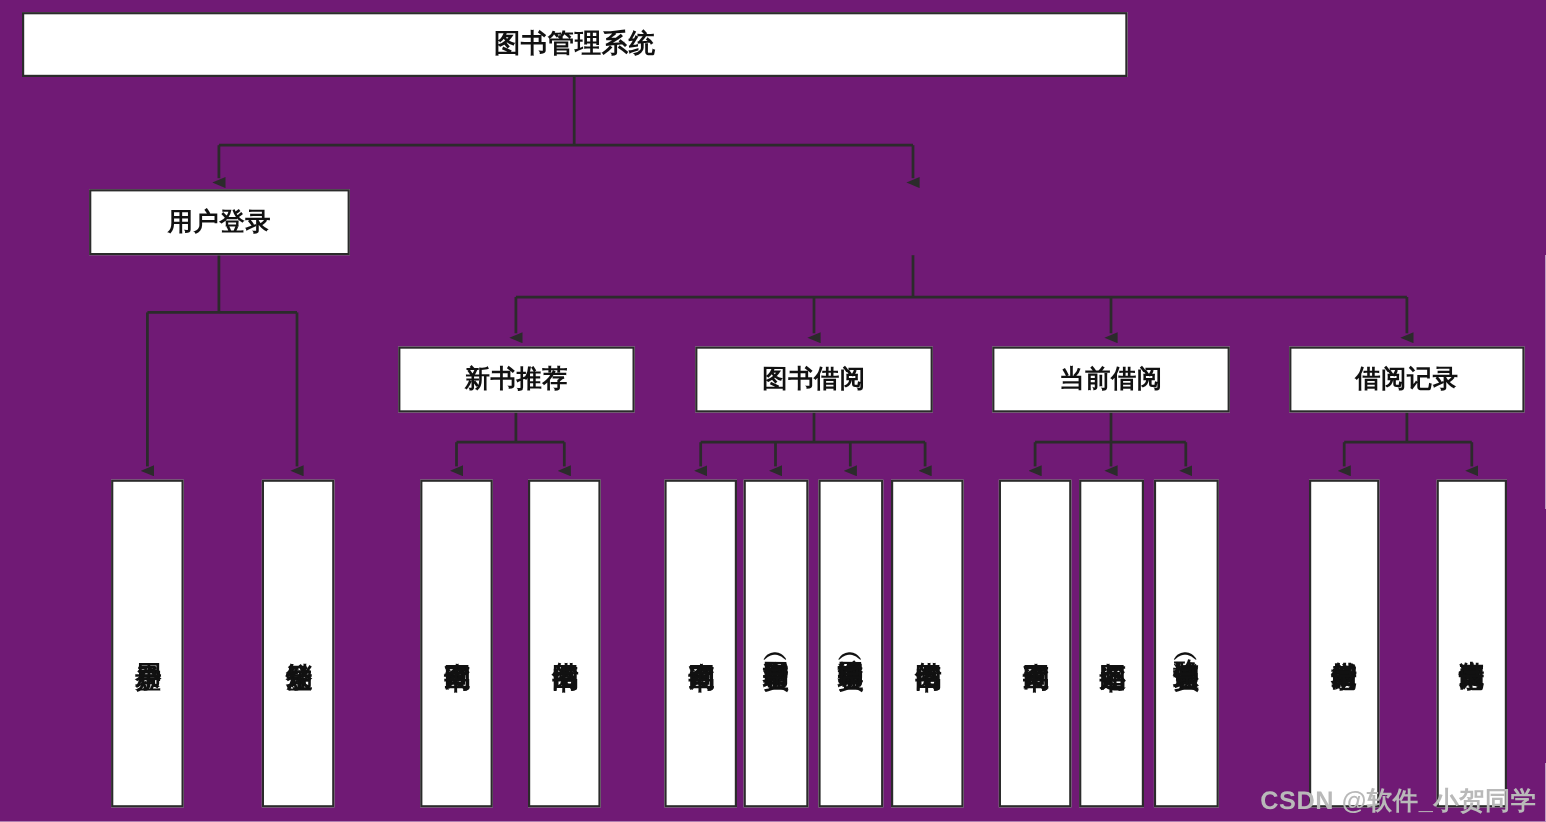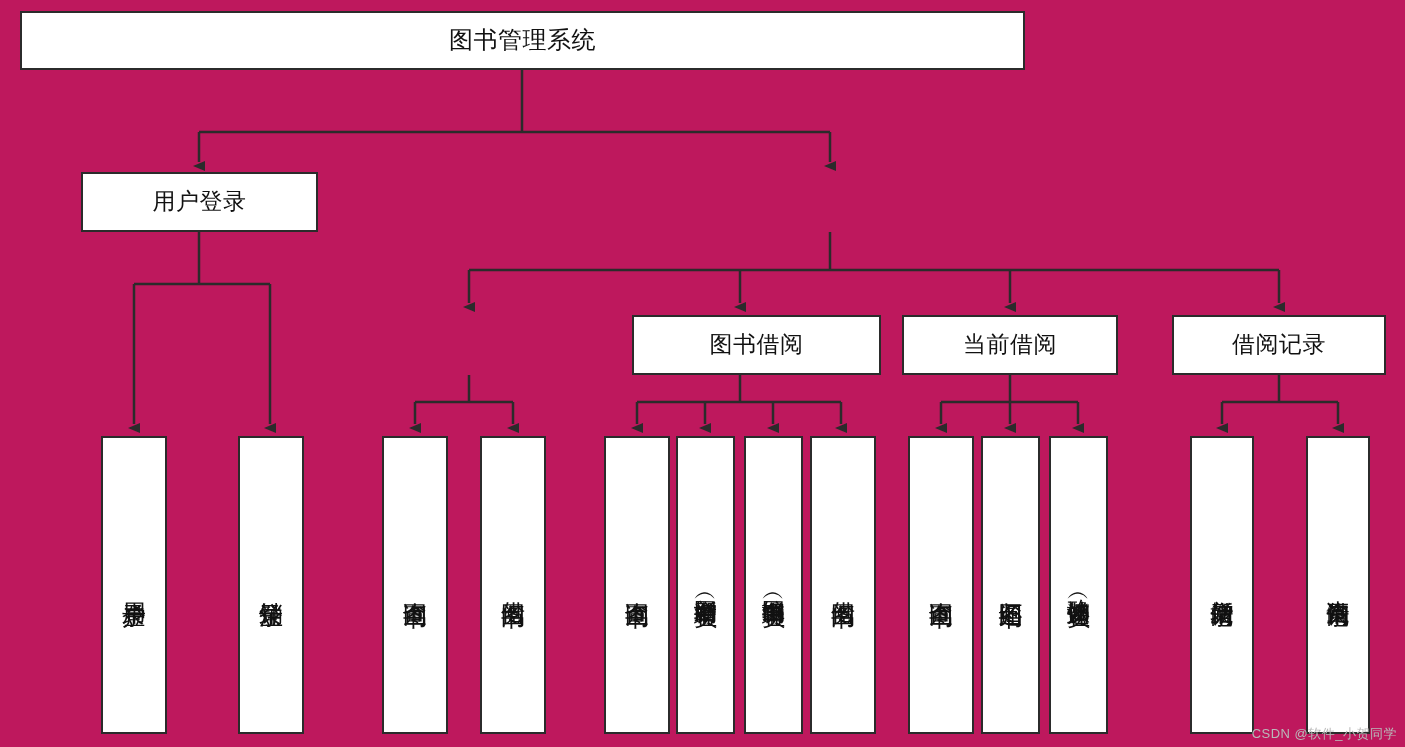--- a/index.html
+++ b/index.html
@@ -8,22 +8,23 @@
     padding: 0;
     background: #ffffff;
   }
   body {
     font-family: "Liberation Sans", "DejaVu Sans", sans-serif;
   }
   #canvas {
     position: relative;
     width: 1405px;
     height: 747px;
-    background: #be185d;
+    background: #701a75;
     overflow: hidden;
+    font-weight: bold;
   }
   #edges {
     position: absolute;
     left: 0;
     top: 0;
     width: 1405px;
     height: 747px;
     pointer-events: none;
   }
   .node {
@@ -61,21 +62,21 @@
     letter-spacing: 1px;
     white-space: nowrap;
   }
   .node.vert.tall .lbl {
     font-size: 23px;
   }
   #watermark {
     position: absolute;
     right: 8px;
     bottom: 4px;
-    font-size: 13px;
+    font-size: 23px;
     color: #b9b9b9;
     letter-spacing: 0.5px;
     white-space: nowrap;
     pointer-events: none;
   }
 </style>
 </head>
 <body>
 
 <div id="canvas">
@@ -131,21 +132,24 @@
   </svg>
 
   <div class="node root horiz" style="left:20px; top:11px; width:1005px; height:59px;">
     <span class="lbl">图书管理系统</span>
   </div>
 
   <div class="node horiz" style="left:81px; top:172px; width:237px; height:60px;">
     <span class="lbl">用户登录</span>
   </div>
 
-  <div class="node horiz" style="left:632px; top:315px; width:249px; height:60px;">
+  <div class="node horiz" style="left:362px; top:315px; width:215px; height:60px;">
+    <span class="lbl">新书推荐</span>
+  </div>
+  <div class="node horiz" style="left:632px; top:315px; width:216px; height:60px;">
     <span class="lbl">图书借阅</span>
   </div>
   <div class="node horiz" style="left:1172px; top:315px; width:214px; height:60px;">
     <span class="lbl">借阅记录</span>
   </div>
   <div class="node horiz" style="left:902px; top:315px; width:216px; height:60px;">
     <span class="lbl">当前借阅</span>
   </div>
 
   <div class="node vert" style="left:101px; top:436px; width:66px; height:298px;">

